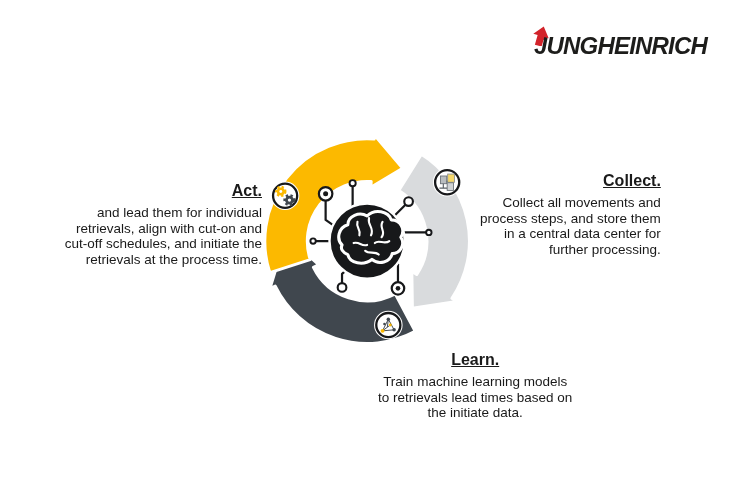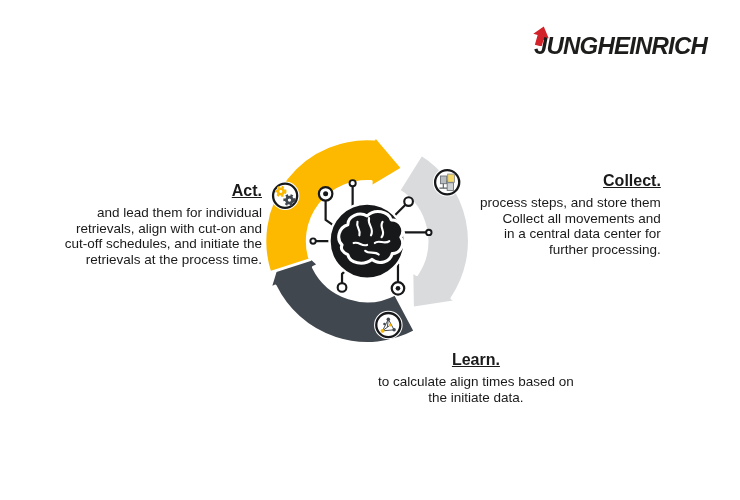--- a/index.html
+++ b/index.html
@@ -36,29 +36,30 @@
 <div class="step-block act-block">
   <div class="step-title">Act.</div>
   <div class="step-line">and lead them for individual</div>
   <div class="step-line">retrievals, align with cut-on and</div>
   <div class="step-line">cut-off schedules, and initiate the</div>
   <div class="step-line">retrievals at the process time.</div>
 </div>
 
 <div class="step-block collect-block">
   <div class="step-title">Collect.</div>
+  <div class="step-line">Collect all movements and</div>
   <div class="step-line">process steps, and store them</div>
-  <div class="step-line">Collect all movements and</div>
   <div class="step-line">in a central data center for</div>
   <div class="step-line">further processing.</div>
 </div>
 
 <div class="step-block learn-block">
   <div class="step-title">Learn.</div>
-  <div class="step-line">to calculate align times based on</div>
+  <div class="step-line">Train machine learning models</div>
+  <div class="step-line">to retrievals lead times based on</div>
   <div class="step-line">the initiate data.</div>
 </div>
 
 <svg class="cycle-svg" width="218" height="218" viewBox="0 0 226 226">
 
   <path d="M 159.8 203.6 A 106 106 0 0 1 14.7 156.5 L 9.3 159.1 L 26.2 104.1 L 59.7 134.5 L 54.3 137.2 A 62 62 0 0 0 139.1 164.7 Z" fill="#40474E" stroke="#ffffff" stroke-width="3" stroke-linejoin="round"></path>
 
   <path d="M 166.2 20.1 A 106 106 0 0 1 197.9 169.3 L 202.8 172.6 L 157.0 179.6 L 156.4 141.3 L 161.4 144.7 A 62 62 0 0 0 142.9 57.4 Z" fill="#D9DBDD" stroke="#ffffff" stroke-width="3" stroke-linejoin="round"></path>
 
   <path d="M 9.2 142.8 A 106 106 0 0 1 117.4 4.3 L 117.8 0.3 L 146.8 34.5 L 113.9 54.1 L 114.3 48.2 A 62 62 0 0 0 51.0 129.2 Z" fill="#FCB900" stroke="#ffffff" stroke-width="3" stroke-linejoin="round"></path>

